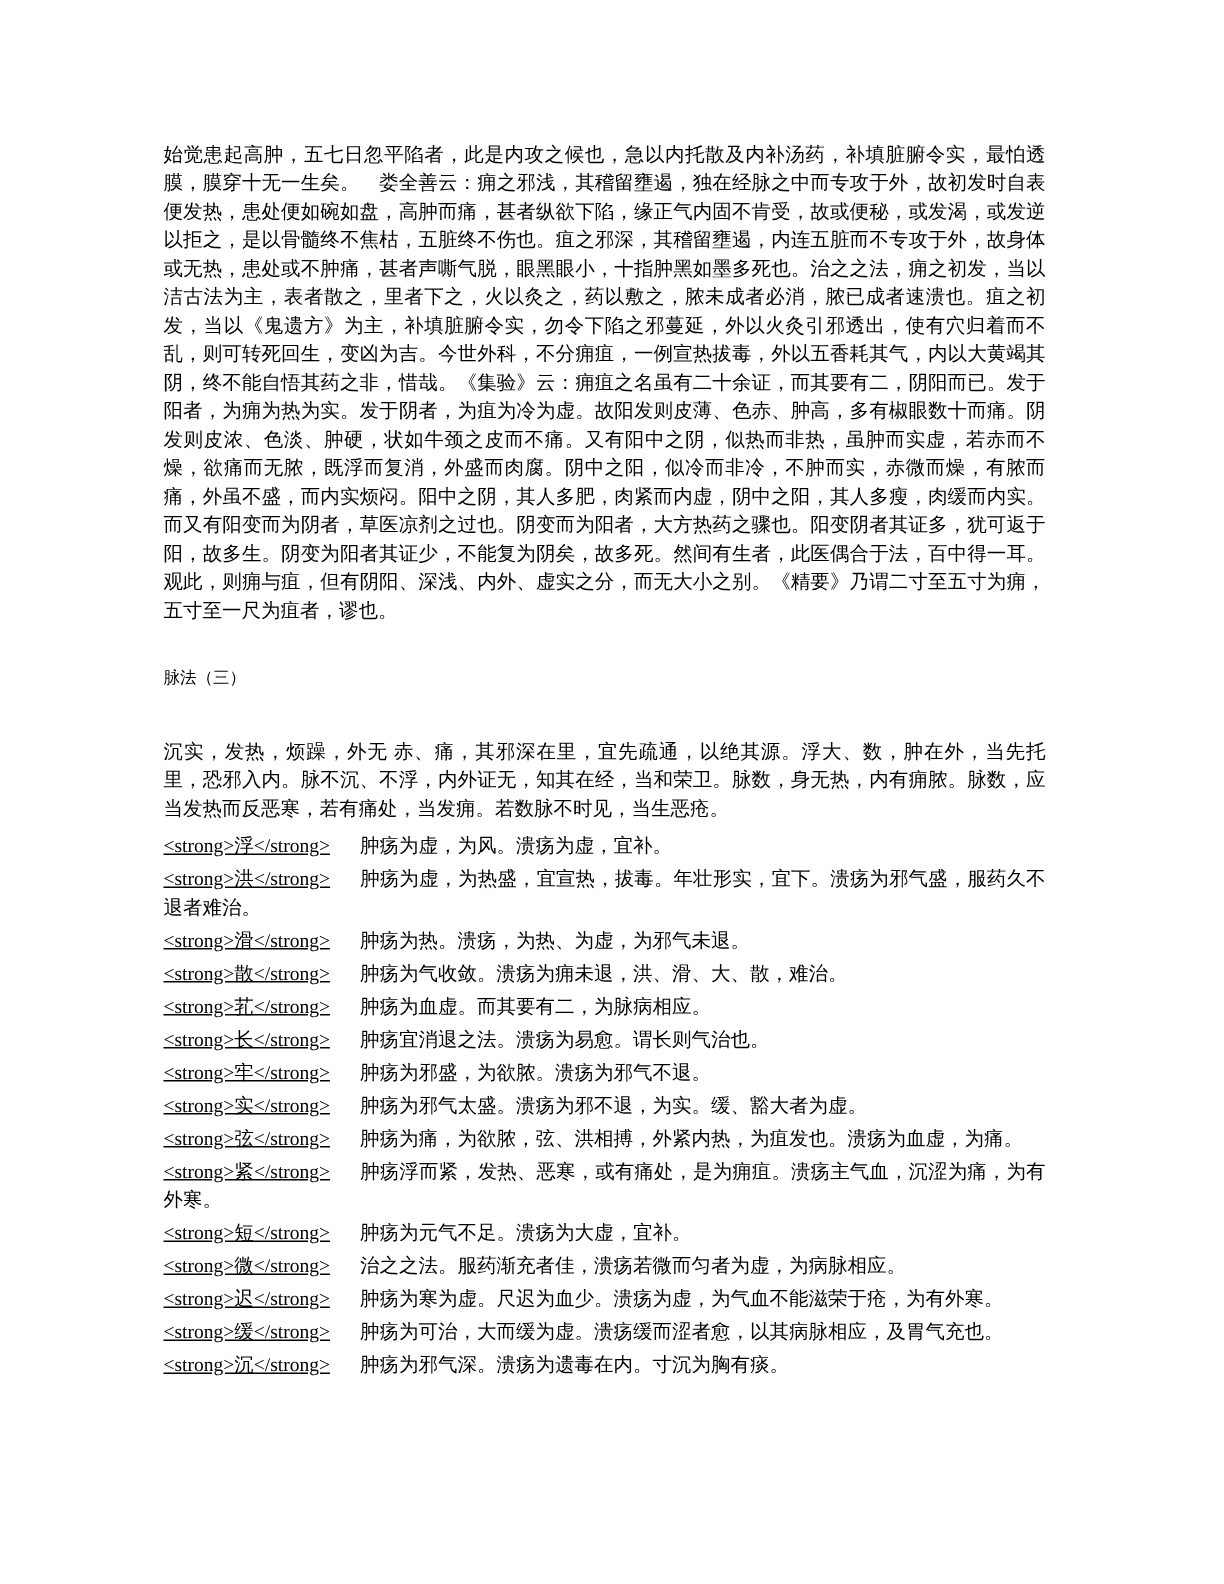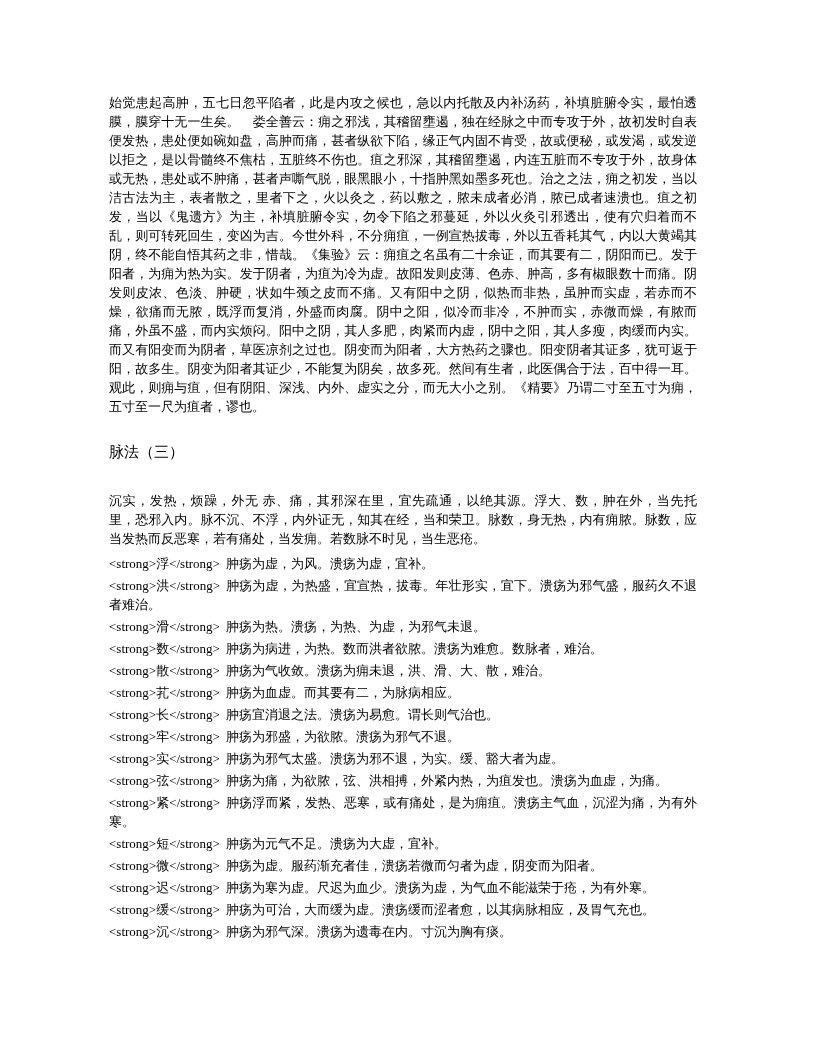--- a/index.html
+++ b/index.html
@@ -23,78 +23,78 @@
   }
   p {
     margin: 0;
   }
   .body-paragraph {
     text-align: justify;
     text-justify: inter-ideograph;
   }
   .section-title {
     margin: 27px 0 29px 0;
-    font-size: 15px;
+    font-size: 11px;
     font-weight: normal;
     line-height: 19px;
   }
   .overview-paragraph {
     text-align: justify;
     margin: 0 0 6px 0;
   }
   .entries {
     margin: 0;
   }
   .entry {
     text-align: justify;
     margin: 0 0 3px 0;
   }
   .entry-tag {
-    margin-right: 6px;
+    margin-right: 20px;
     white-space: nowrap;
+    text-decoration: underline;
   }
 </style>
 </head>
 <body>
 
 <div class="page">
 
   <p class="body-paragraph">始觉患起高肿，五七日忽平陷者，此是内攻之候也，急以内托散及内补汤药，补填脏腑令实，最怕透膜，膜穿十无一生矣。　娄全善云：痈之邪浅，其稽留壅遏，独在经脉之中而专攻于外，故初发时自表便发热，患处便如碗如盘，高肿而痛，甚者纵欲下陷，缘正气内固不肯受，故或便秘，或发渴，或发逆以拒之，是以骨髓终不焦枯，五脏终不伤也。疽之邪深，其稽留壅遏，内连五脏而不专攻于外，故身体或无热，患处或不肿痛，甚者声嘶气脱，眼黑眼小，十指肿黑如墨多死也。治之之法，痈之初发，当以洁古法为主，表者散之，里者下之，火以灸之，药以敷之，脓未成者必消，脓已成者速溃也。疽之初发，当以《鬼遗方》为主，补填脏腑令实，勿令下陷之邪蔓延，外以火灸引邪透出，使有穴归着而不乱，则可转死回生，变凶为吉。今世外科，不分痈疽，一例宣热拔毒，外以五香耗其气，内以大黄竭其阴，终不能自悟其药之非，惜哉。《集验》云：痈疽之名虽有二十余证，而其要有二，阴阳而已。发于阳者，为痈为热为实。发于阴者，为疽为冷为虚。故阳发则皮薄、色赤、肿高，多有椒眼数十而痛。阴发则皮浓、色淡、肿硬，状如牛颈之皮而不痛。又有阳中之阴，似热而非热，虽肿而实虚，若赤而不燥，欲痛而无脓，既浮而复消，外盛而肉腐。阴中之阳，似冷而非冷，不肿而实，赤微而燥，有脓而痛，外虽不盛，而内实烦闷。阳中之阴，其人多肥，肉紧而内虚，阴中之阳，其人多瘦，肉缓而内实。而又有阳变而为阴者，草医凉剂之过也。阴变而为阳者，大方热药之骤也。阳变阴者其证多，犹可返于阳，故多生。阴变为阳者其证少，不能复为阴矣，故多死。然间有生者，此医偶合于法，百中得一耳。观此，则痈与疽，但有阴阳、深浅、内外、虚实之分，而无大小之别。《精要》乃谓二寸至五寸为痈，五寸至一尺为疽者，谬也。</p>
 
   <h2 class="section-title">脉法（三）</h2>
 
   <p class="overview-paragraph">沉实，发热，烦躁，外无 赤、痛，其邪深在里，宜先疏通，以绝其源。浮大、数，肿在外，当先托里，恐邪入内。脉不沉、不浮，内外证无，知其在经，当和荣卫。脉数，身无热，内有痈脓。脉数，应当发热而反恶寒，若有痛处，当发痈。若数脉不时见，当生恶疮。</p>
 
   <div class="entries">
   <p class="entry"><span class="entry-tag">&lt;strong&gt;浮&lt;/strong&gt;</span><span class="entry-text">肿疡为虚，为风。溃疡为虚，宜补。</span></p>
 
   <p class="entry"><span class="entry-tag">&lt;strong&gt;洪&lt;/strong&gt;</span><span class="entry-text">肿疡为虚，为热盛，宜宣热，拔毒。年壮形实，宜下。溃疡为邪气盛，服药久不退者难治。</span></p>
 
   <p class="entry"><span class="entry-tag">&lt;strong&gt;滑&lt;/strong&gt;</span><span class="entry-text">肿疡为热。溃疡，为热、为虚，为邪气未退。</span></p>
 
-  <p class="entry"><span class="entry-tag">&lt;strong&gt;数&lt;/strong&gt;</span><span class="entry-text">肿疡为病进，为热。数而洪者欲脓。溃疡为难愈。数脉者，难治。</span></p>
 
   <p class="entry"><span class="entry-tag">&lt;strong&gt;散&lt;/strong&gt;</span><span class="entry-text">肿疡为气收敛。溃疡为痈未退，洪、滑、大、散，难治。</span></p>
 
   <p class="entry"><span class="entry-tag">&lt;strong&gt;芤&lt;/strong&gt;</span><span class="entry-text">肿疡为血虚。而其要有二，为脉病相应。</span></p>
 
   <p class="entry"><span class="entry-tag">&lt;strong&gt;长&lt;/strong&gt;</span><span class="entry-text">肿疡宜消退之法。溃疡为易愈。谓长则气治也。</span></p>
 
   <p class="entry"><span class="entry-tag">&lt;strong&gt;牢&lt;/strong&gt;</span><span class="entry-text">肿疡为邪盛，为欲脓。溃疡为邪气不退。</span></p>
 
   <p class="entry"><span class="entry-tag">&lt;strong&gt;实&lt;/strong&gt;</span><span class="entry-text">肿疡为邪气太盛。溃疡为邪不退，为实。缓、豁大者为虚。</span></p>
 
   <p class="entry"><span class="entry-tag">&lt;strong&gt;弦&lt;/strong&gt;</span><span class="entry-text">肿疡为痛，为欲脓，弦、洪相搏，外紧内热，为疽发也。溃疡为血虚，为痛。</span></p>
 
   <p class="entry"><span class="entry-tag">&lt;strong&gt;紧&lt;/strong&gt;</span><span class="entry-text">肿疡浮而紧，发热、恶寒，或有痛处，是为痈疽。溃疡主气血，沉涩为痛，为有外寒。</span></p>
 
 
   <p class="entry"><span class="entry-tag">&lt;strong&gt;短&lt;/strong&gt;</span><span class="entry-text">肿疡为元气不足。溃疡为大虚，宜补。</span></p>
 
-  <p class="entry"><span class="entry-tag">&lt;strong&gt;微&lt;/strong&gt;</span><span class="entry-text">肿疡为虚。服药渐充者佳，溃疡若微而匀者为虚，阴变而为阳者。</span></p>
+  <p class="entry"><span class="entry-tag">&lt;strong&gt;微&lt;/strong&gt;</span><span class="entry-text">治之之法。服药渐充者佳，溃疡若微而匀者为虚，为病脉相应。</span></p>
 
   <p class="entry"><span class="entry-tag">&lt;strong&gt;迟&lt;/strong&gt;</span><span class="entry-text">肿疡为寒为虚。尺迟为血少。溃疡为虚，为气血不能滋荣于疮，为有外寒。</span></p>
 
   <p class="entry"><span class="entry-tag">&lt;strong&gt;缓&lt;/strong&gt;</span><span class="entry-text">肿疡为可治，大而缓为虚。溃疡缓而涩者愈，以其病脉相应，及胃气充也。</span></p>
 
   <p class="entry"><span class="entry-tag">&lt;strong&gt;沉&lt;/strong&gt;</span><span class="entry-text">肿疡为邪气深。溃疡为遗毒在内。寸沉为胸有痰。</span></p>
 </div>
 
 </div>
 

